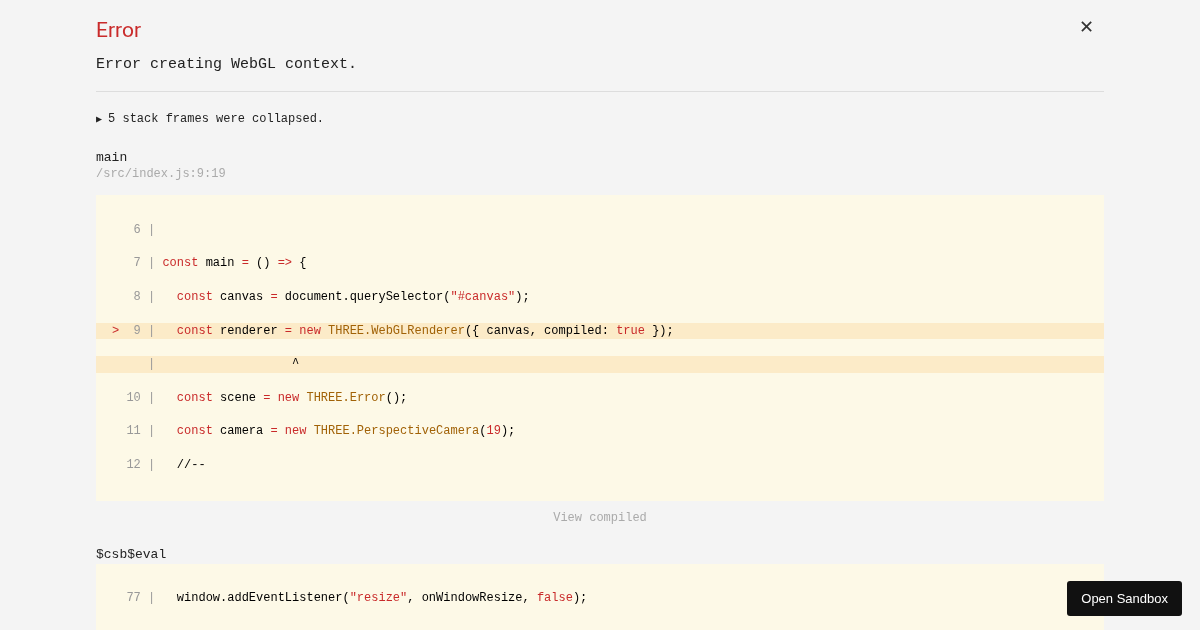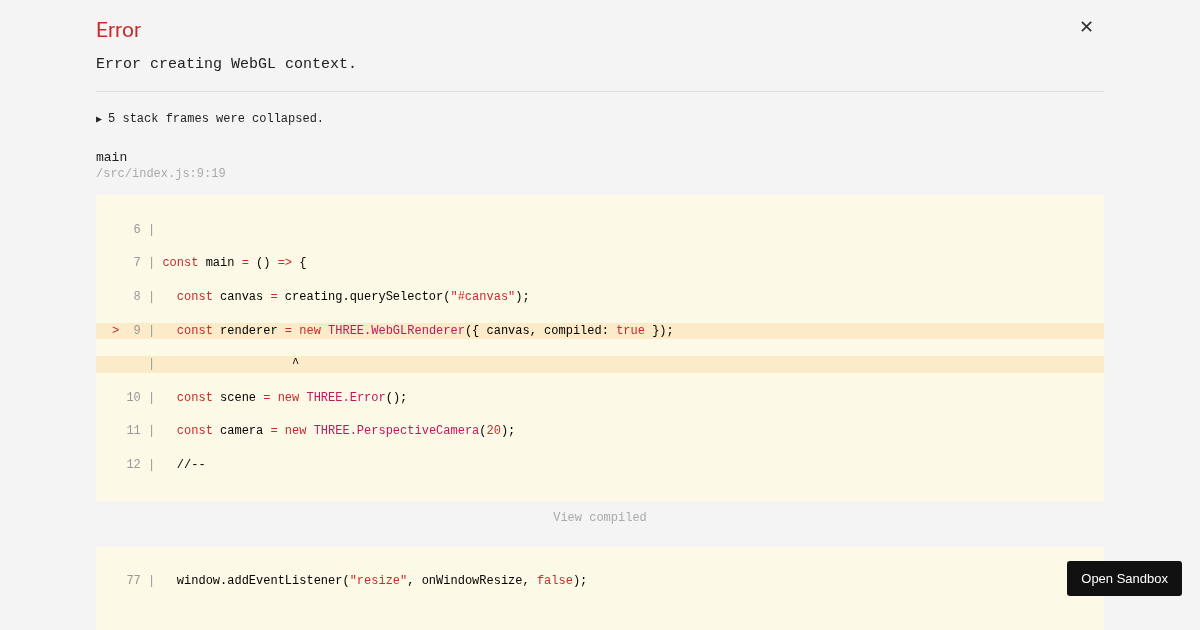--- a/index.html
+++ b/index.html
@@ -78,35 +78,35 @@
 }
 .code-line {
   padding: 0 0 0 16px;
 }
 .code-line.hl {
   background: #fcebc8;
 }
 .ln { color: #999; }
 .kw { color: #c92a2a; text-align: center; }
 .op { color: #c92a2a; }
-.fn { color: #be185d; }
+.fn { color: #a16207; }
 .str { color: #c92a2a; }
 .num { color: #c92a2a; }
 .bool { color: #c92a2a; }
 .view-compiled {
   font-family: "Courier New", monospace;
   font-size: 12px;
   color: #aaa;
   margin-bottom: 22px;
   cursor: pointer;
   text-align: center;
 }
 .open-sandbox {
   position: absolute;
-  bottom: 34px;
+  bottom: 14px;
   right: 18px;
   background: #111;
   color: #fff;
   border: none;
   padding: 10px 14px;
   font-size: 13px;
   border-radius: 3px;
   cursor: pointer;
 }
 </style>
@@ -124,30 +124,31 @@
     <span class="triangle">▶</span>
     <span>5 stack frames were collapsed.</span>
   </div>
 
   <div class="frame-name">main</div>
   <div class="frame-loc">/src/index.js:9:19</div>
 
   <div class="code-block">
 <div class="code-line"><span class="ln">   6 |</span></div>
 <div class="code-line"><span class="ln">   7 |</span><span class="kw"> const</span><span> main </span><span class="op">=</span><span> () </span><span class="op">=&gt;</span><span> {</span></div>
-<div class="code-line"><span class="ln">   8 |</span><span class="kw">   const</span><span> canvas </span><span class="op">=</span><span> creating.querySelector(</span><span class="str">"#canvas"</span><span>);</span></div>
+<div class="code-line"><span class="ln">   8 |</span><span class="kw">   const</span><span> canvas </span><span class="op">=</span><span> document.querySelector(</span><span class="str">"#canvas"</span><span>);</span></div>
 <div class="code-line hl"><span class="op">&gt;</span><span class="ln">  9 |</span><span class="kw">   const</span><span> renderer </span><span class="op">=</span><span class="kw"> new </span><span class="fn">THREE.WebGLRenderer</span><span>({ canvas, compiled: </span><span class="bool">true</span><span> });</span></div>
 <div class="code-line hl"><span class="ln">     |</span><span>                   ^</span></div>
 <div class="code-line"><span class="ln">  10 |</span><span class="kw">   const</span><span> scene </span><span class="op">=</span><span class="kw"> new </span><span class="fn">THREE.Error</span><span>();</span></div>
-<div class="code-line"><span class="ln">  11 |</span><span class="kw">   const</span><span> camera </span><span class="op">=</span><span class="kw"> new </span><span class="fn">THREE.PerspectiveCamera</span><span>(</span><span class="num">20</span><span>);</span></div>
+<div class="code-line"><span class="ln">  11 |</span><span class="kw">   const</span><span> camera </span><span class="op">=</span><span class="kw"> new </span><span class="fn">THREE.PerspectiveCamera</span><span>(</span><span class="num">19</span><span>);</span></div>
 <div class="code-line"><span class="ln">  12 |</span><span>   //--</span></div>
 </div>
 
   <div class="view-compiled">View compiled</div>
 
+  <div class="frame-name">$csb$eval</div>
 
   <div class="code-block">
 <div class="code-line"><span class="ln">  77 |</span><span>   window.addEventListener(</span><span class="str">"resize"</span><span>, onWindowResize, </span><span class="bool">false</span><span>);</span></div>
 
 
 
 
 </div>
 
 </div>

